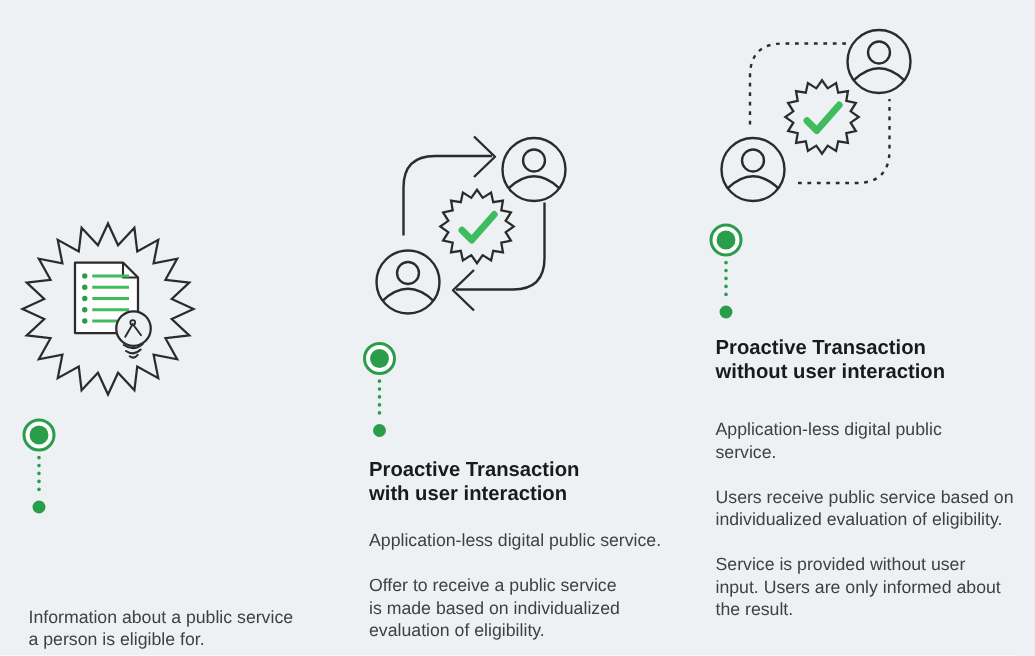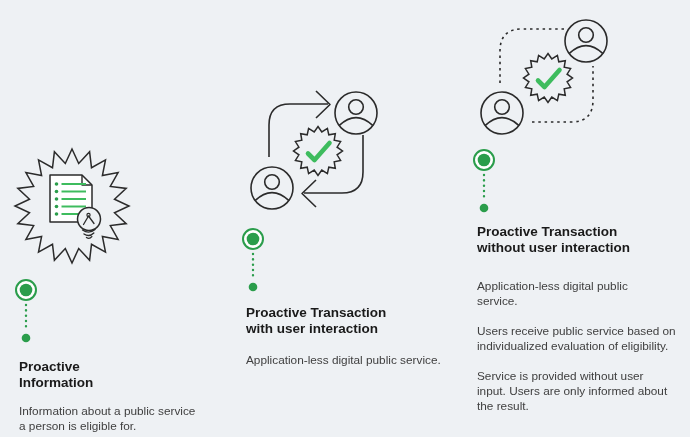--- a/index.html
+++ b/index.html
@@ -86,22 +86,20 @@
       <path d="M 71.5 78.5 L 76.5 70 M 82 77.5 L 76.5 70" fill="none" stroke="#2b2b2b" stroke-width="1.3" stroke-linecap="round"></path>
       <circle cx="76.5" cy="69" r="1.6" fill="none" stroke="#2b2b2b" stroke-width="1.2"></circle>
       <path d="M 70.5 84 Q 77 88.5 83 83.5 M 72 88 Q 77.2 91.5 81.8 87 M 74.5 91.5 Q 77.4 93.6 79.8 90.6" fill="none" stroke="#2b2b2b" stroke-width="1.4" stroke-linecap="round"></path>
     </g>
   </svg>
 
   <svg class="abs" style="left:13px;top:277px;" width="26" height="72">
       <use href="#sym-marker"></use>
     </svg>
 
-  <div class="abs heading" style="left:19px;top:359px;">Proactive
-Information</div>
 
   <div class="abs bodytext" style="left:19px;top:404px;">
     <p>Information about a public service
 a person is eligible for.</p>
   </div>
 
   <svg class="abs" style="left:242px;top:80px;" width="140" height="135" viewBox="0 0 140 135">
     <path d="M 27 77 L 27 45 Q 27 24 48 24 L 86 24" fill="none" stroke="#2b2b2b" stroke-width="1.6"></path>
     <path d="M 74 11 L 88 24.5 L 74 38" fill="none" stroke="#2b2b2b" stroke-width="1.6" stroke-linejoin="round"></path>
     <path d="M 121 55 L 121 92 Q 121 113 100 113 L 62 113" fill="none" stroke="#2b2b2b" stroke-width="1.6"></path>
@@ -113,20 +111,23 @@
 
   <svg class="abs" style="left:240px;top:226px;" width="26" height="72">
       <use href="#sym-marker"></use>
     </svg>
 
   <div class="abs heading" style="left:246px;top:305px;">Proactive Transaction
 with user interaction</div>
 
   <div class="abs bodytext" style="left:246px;top:353px;">
     <p>Application-less digital public service.</p>
+    <p>Offer to receive a public service
+is made based on individualized
+evaluation of eligibility.</p>
   </div>
 
   <svg class="abs" style="left:460px;top:5px;" width="160" height="140" viewBox="0 0 160 140">
     <path d="M 104 24 L 62 24 Q 40 24 40 46 L 40 80" fill="none" stroke="#2b2b2b" stroke-width="1.6" stroke-dasharray="2.5,3.8"></path>
     <path d="M 72 117 L 111 117 Q 133 117 133 95 L 133 61" fill="none" stroke="#2b2b2b" stroke-width="1.6" stroke-dasharray="2.5,3.8"></path>
     <use href="#sym-person" x="103" y="13" width="46" height="46"></use>
     <use href="#sym-person" x="19" y="85" width="46" height="46"></use>
     <use href="#sym-badge" x="60" y="45" width="56" height="56"></use>
   </svg>
 

